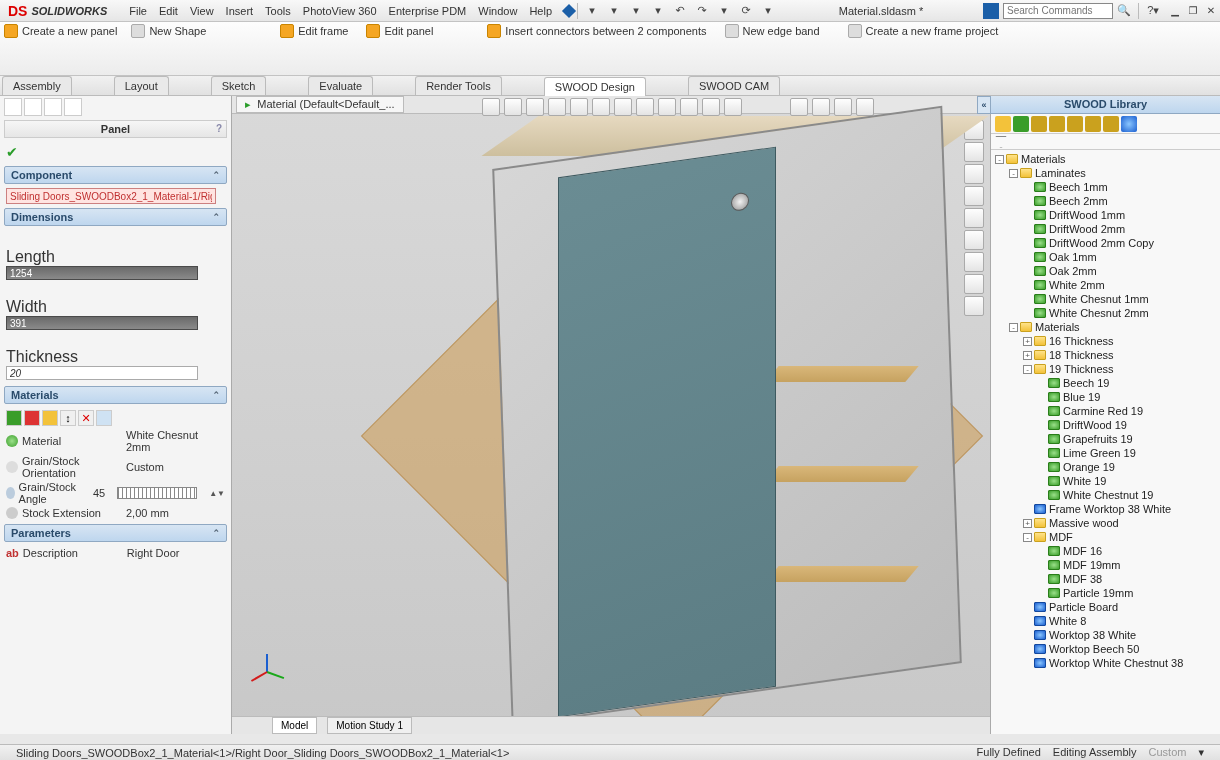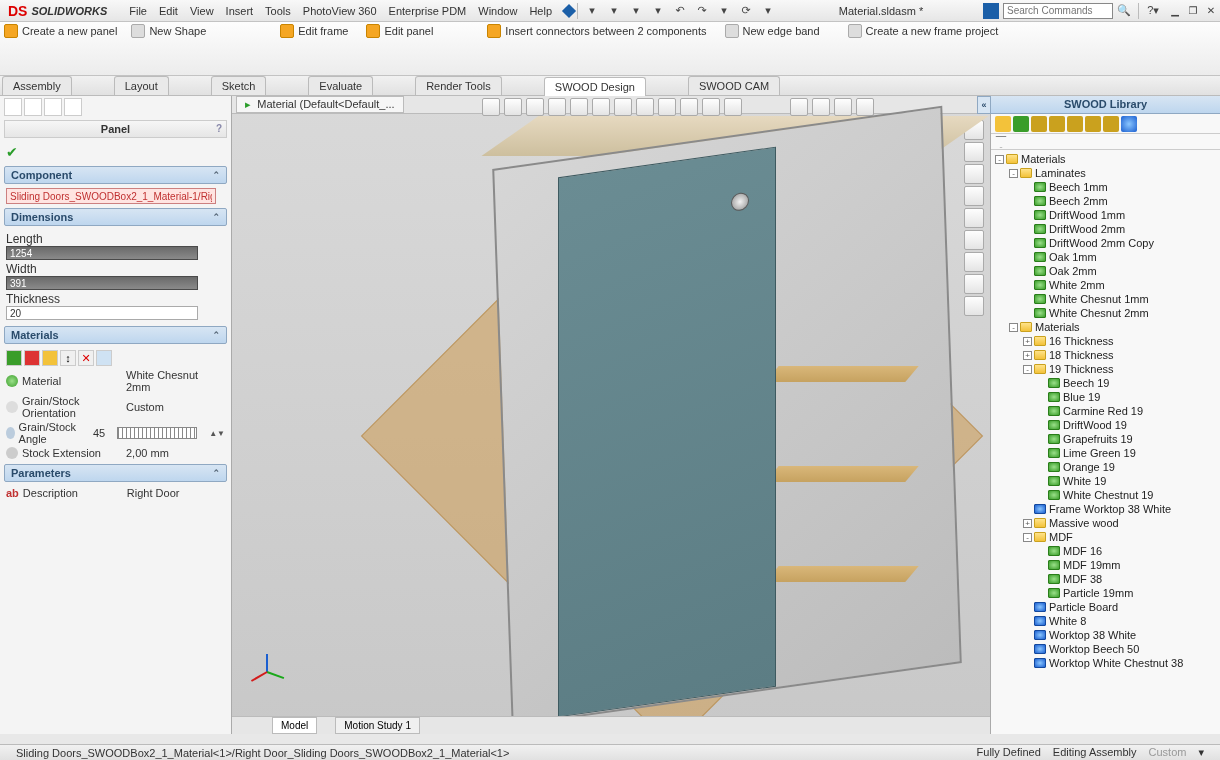--- a/index.html
+++ b/index.html
@@ -38,23 +38,23 @@
 .left { width:232px; background:#f4f4f4; border-right:1px solid #aaa; display:flex; flex-direction:column; overflow:hidden;}
 .center { flex:1; position:relative; background:linear-gradient(#d9d9d9 0%,#c8c8c8 100%); overflow:hidden;}
 .right { width:230px; background:#f8f8f8; border-left:1px solid #aaa; display:flex; flex-direction:column;}
 
 
 .pnl-hdr { background:linear-gradient(#d7e5f3,#bed6ee); border:1px solid #8fa8c2; border-radius:2px; padding:2px 6px; color:#2a4b6b; font-weight:bold; display:flex; align-items:center; margin:2px 4px;}
 .pnl-hdr .chev { margin-left:auto; color:#567; font-size:9px;}
 .pnl-title { text-align:center; background:linear-gradient(#f6f6f6,#e6e6e6); border:1px solid #ccc; margin:2px 4px; padding:2px; font-weight:bold; color:#333; position:relative;}
 .pnl-title .help { position:absolute; right:4px; top:2px; color:#88a; font-size:10px;}
 .pnl-body { padding:2px 6px; }
-.fld-lbl { font-size:12px; color:#333; margin-top:2px;}
+.fld-lbl { font-size:16px; color:#333; margin-top:18px;}
 .fld-in { width:192px; height:14px; background:linear-gradient(#6a6a6a,#8a8a8a); color:#fff; font-size:10px; padding:0 3px; border:1px solid #4a4a4a; display:block; margin-bottom:2px;}
-.fld-in.light { background:#fff; color:#333; border:1px solid #aaa;}
+.fld-in.light { background:#fff; color:#333; border:1px solid #aaa;font-style:italic;}
 .comp-in { width:210px; height:16px; background:#ffe4e1; border:1px solid #cc8080; color:#c03030; font-size:10px; padding:0 3px;}
 .mat-row { display:flex; align-items:center; padding:1px 0; font-size:10px; color:#333;}
 .mat-row .k { width:104px;}
 .mat-row .v { flex:1;}
 .mat-row .mic { width:12px; height:12px; margin-right:4px; border-radius:50%;}
 .mat-toolbar { display:flex; gap:2px; padding:2px 0;}
 .mat-toolbar .tb { width:16px; height:16px; border:1px solid #ccc; background:#f0f0f0; display:flex; align-items:center; justify-content:center;}
 .pnl-strip { display:flex; gap:2px; padding:2px 4px; background:#f4f4f4;}
 .pnl-strip .sb { width:18px; height:18px; border:1px solid #ccc; background:#fff;}
 .ok-check { color:#2a9d2a; font-size:14px; padding:4px 6px;}
@@ -67,21 +67,21 @@
 .vp-tools-top { position:absolute; top:2px; left:250px; display:flex; gap:4px;}
 .vp-tools-top .vb { width:18px; height:18px; background:linear-gradient(#fefefe,#e4e4e4); border:1px solid #aaa; border-radius:2px;}
 .vp-accept { position:absolute; top:28px; right:34px; color:#2a9d2a; font-size:26px;}
 .triad { position:absolute; bottom:54px; left:16px; width:40px; height:40px;}
 .triad .ax { position:absolute; width:2px; height:18px; transform-origin:bottom center; bottom:8px; left:18px;}
 .triad .z { background:#1b5fd0; }
 .triad .y { background:#1aa81a; transform:rotate(110deg);}
 .triad .x { background:#d31b1b; transform:rotate(240deg);}
 .grain { position:absolute; bottom:8px; left:18px; font-weight:bold; color:#333;}
 .bottabs { position:absolute; bottom:0; left:0; right:0; height:18px; background:#e6e6e6; border-top:1px solid #bbb; display:flex; align-items:center; padding-left:40px;}
-.bottabs .bt { padding:2px 8px; border:1px solid #bbb; background:#f0f0f0; margin-right:18px; font-size:10px;}
+.bottabs .bt { padding:2px 8px; border:1px solid #bbb; background:#f0f0f0; margin-right:10px; font-size:10px;}
 .bottabs .bt.active { background:#fff;}
 
 
 .scene { position:absolute; top:30px; left:60px; right:60px; bottom:60px;}
 .diamond { position:absolute; width:440px; height:440px; left:160px; top:90px; background:rgba(205,155,80,.55); transform:rotate(45deg); border:1px solid rgba(170,120,50,.5);}
 .cab-out { position:absolute; left:210px; top:10px; width:450px; height:560px; border:2px solid #8a8a8a; background:linear-gradient(145deg,#d6d6d6,#bcbcbc); transform:skewY(-8deg) skewX(2deg);}
 .cab-top { position:absolute; left:218px; top:-10px; width:450px; height:40px; background:linear-gradient(#e6d9c0,#cdbf9e); transform:skewX(-55deg);}
 .shelf { position:absolute; right:18px; width:140px; height:16px; background:linear-gradient(#d9b77a,#c6a260); transform:skewX(-40deg);}
 .door { position:absolute; left:266px; top:36px; width:218px; height:540px; background:linear-gradient(165deg,#6a8c93,#5c7d84); border:1px solid #3e5a60; transform:skewY(-8deg);}
 .door .hole { position:absolute; top:40px; right:26px; width:18px; height:18px; border-radius:50%; background:radial-gradient(#f2f2f2,#8f8f8f); border:1px solid #5a5a5a;}

